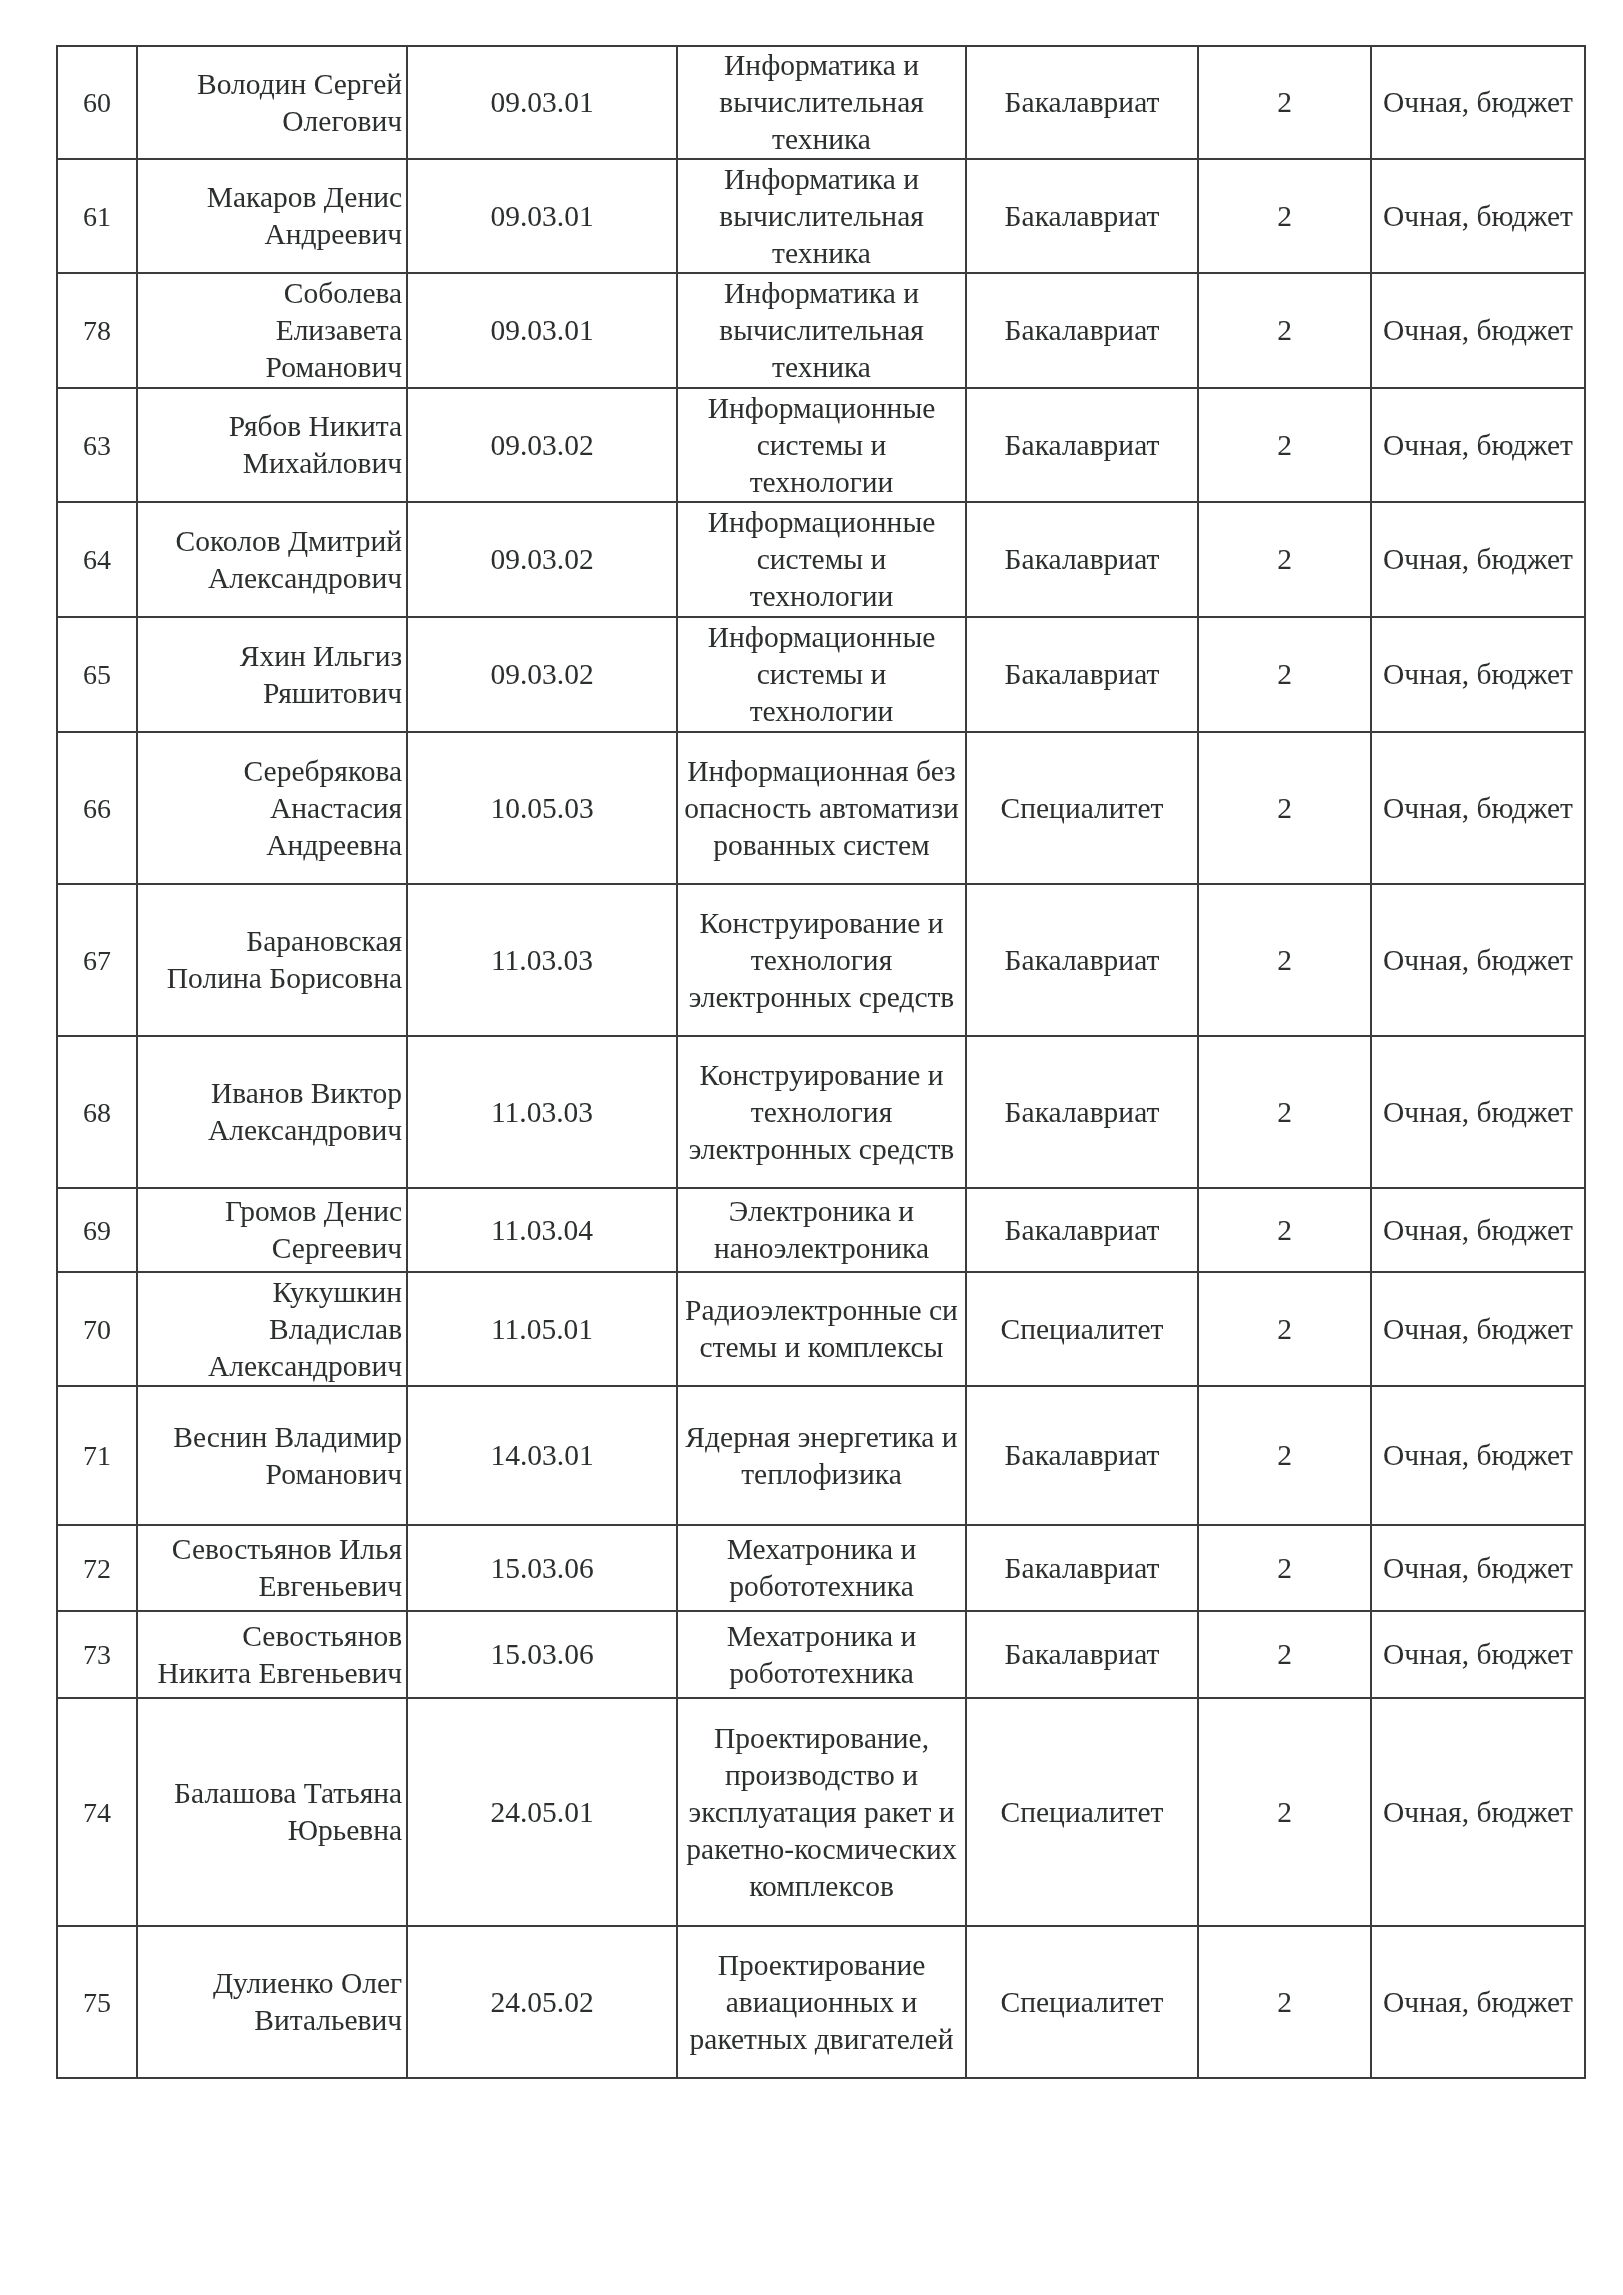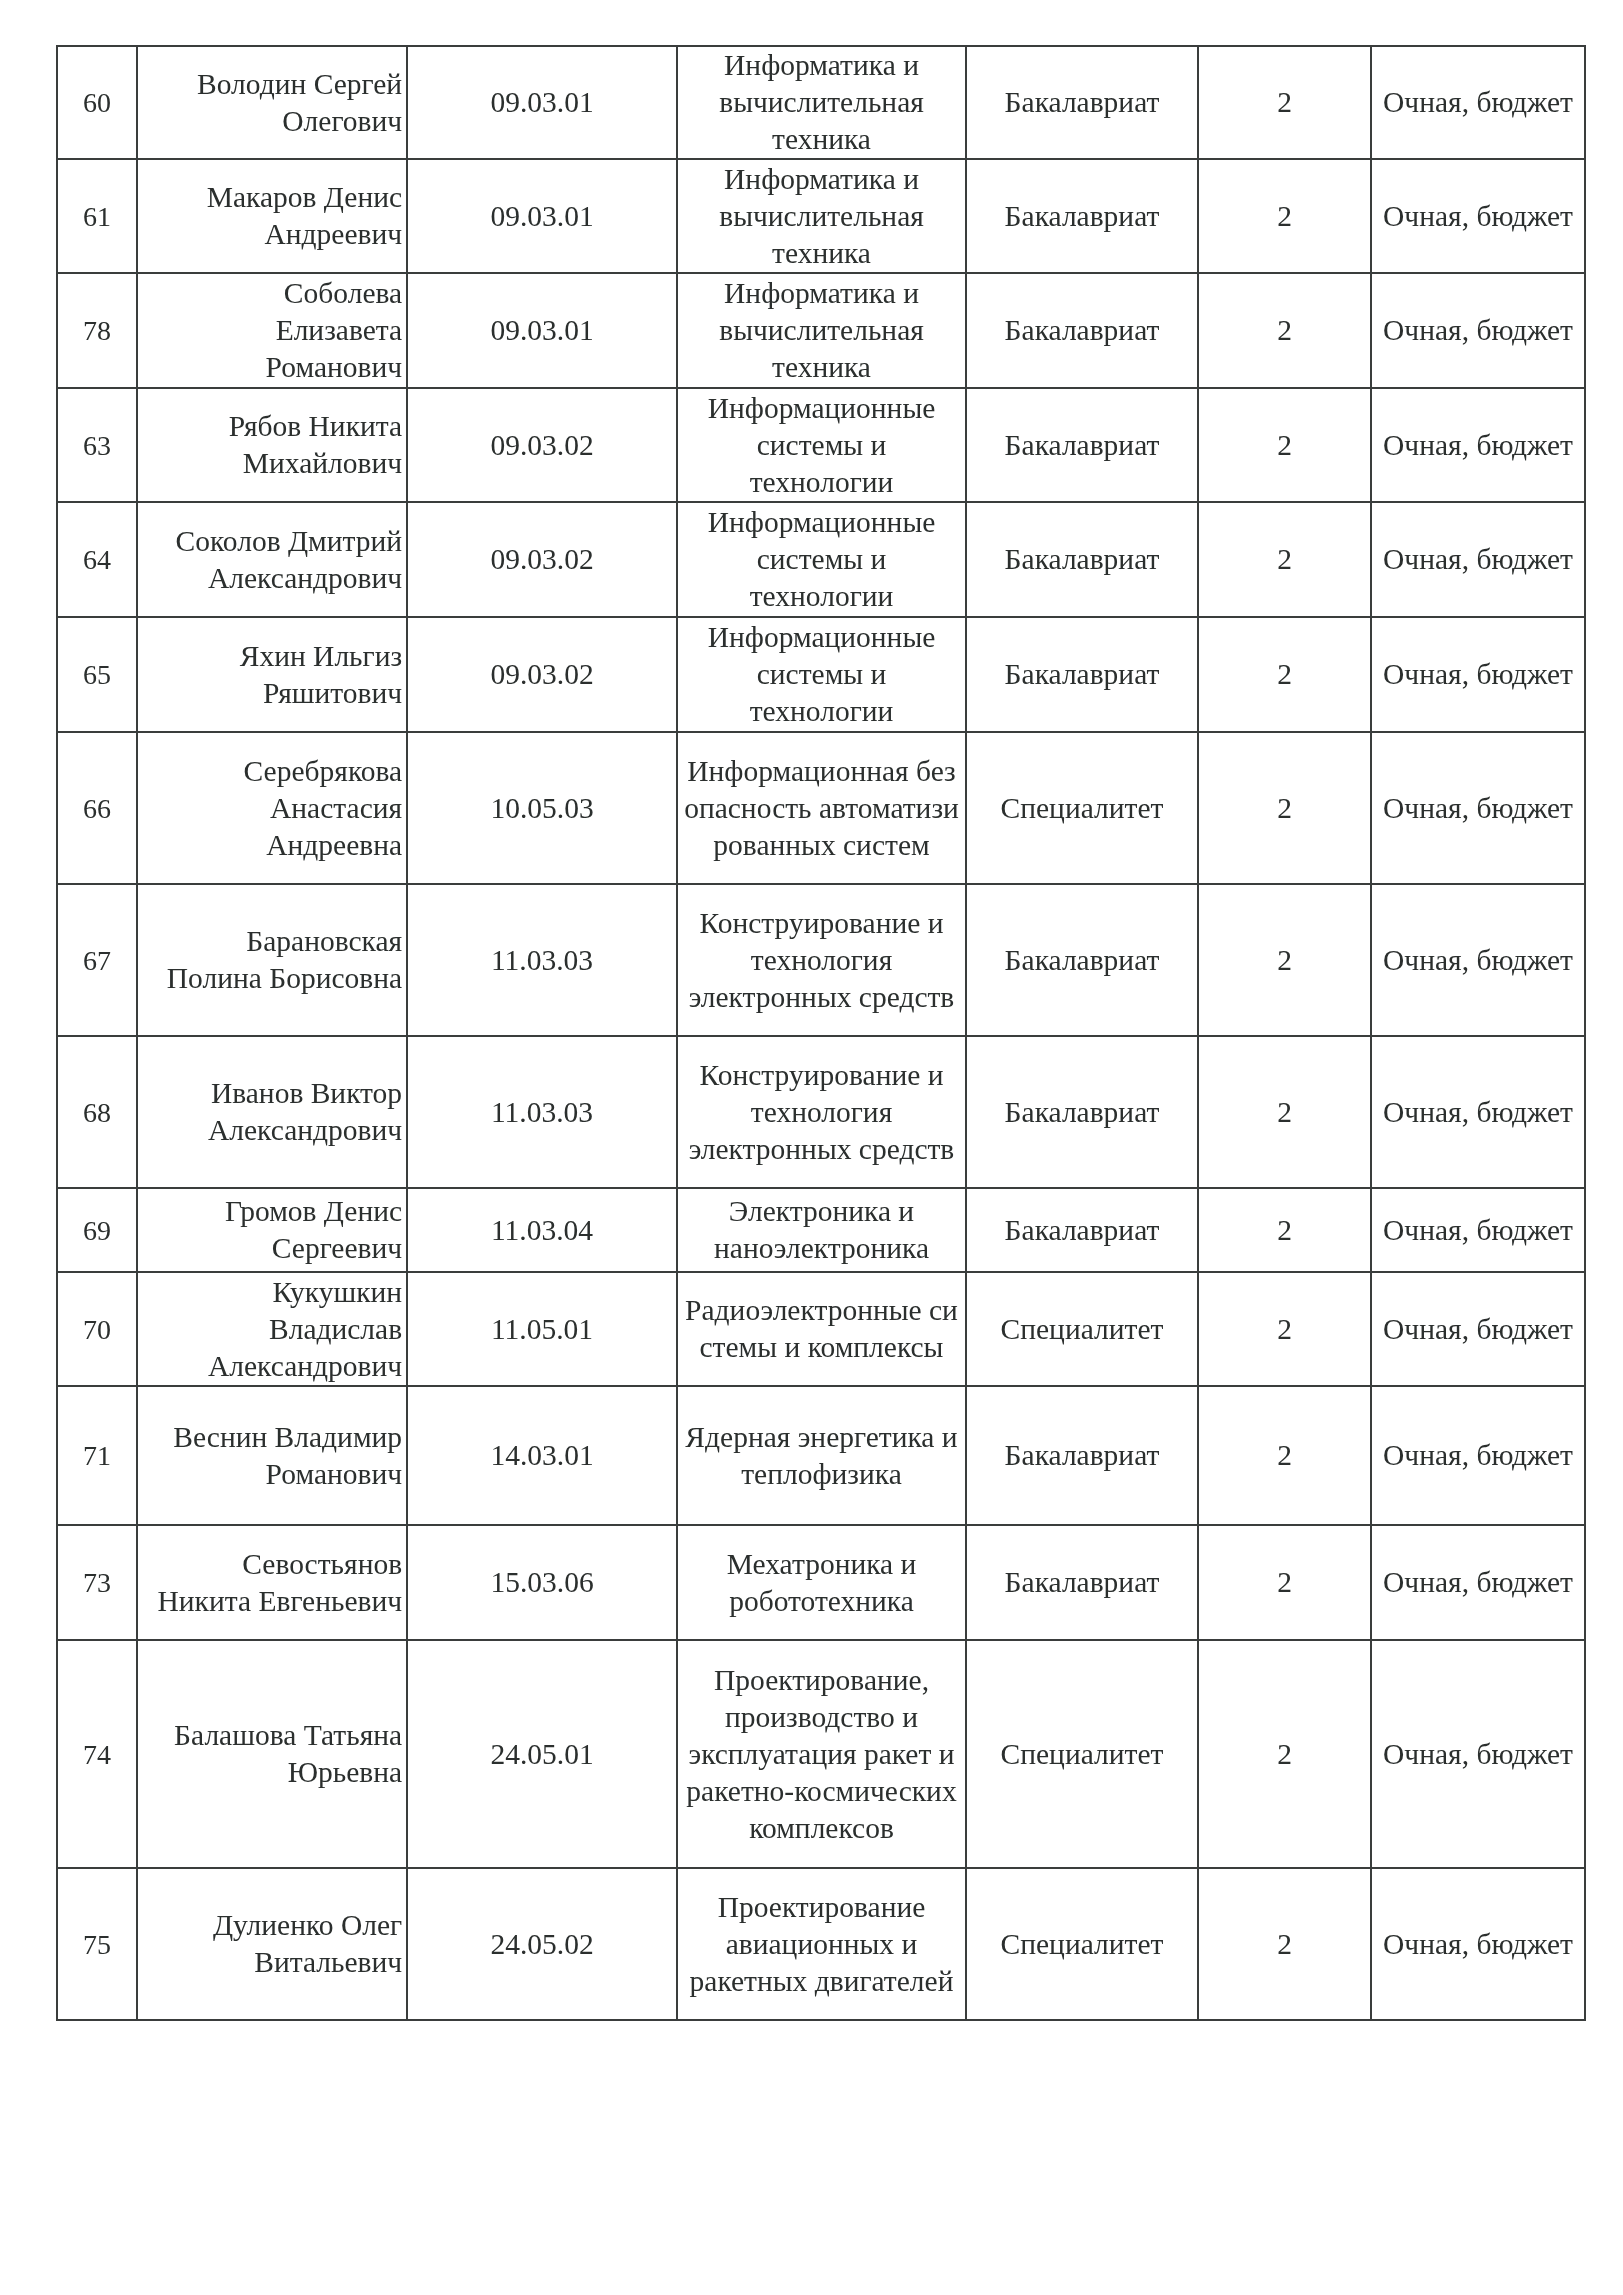--- a/index.html
+++ b/index.html
@@ -130,21 +130,30 @@
       </tr>
     <tr style="height:139px">
         <td class="num">71</td>
         <td class="name">Веснин Владимир Романович</td>
         <td>14.03.01</td>
         <td>Ядерная энергетика и теплофизика</td>
         <td>Бакалавриат</td>
         <td>2</td>
         <td>Очная, бюджет</td>
       </tr>
-    <tr style="height:115px">
+    <tr style="height:86px">
+        <td class="num">72</td>
+        <td class="name">Севостьянов Илья Евгеньевич</td>
+        <td>15.03.06</td>
+        <td>Мехатроника и робототехника</td>
+        <td>Бакалавриат</td>
+        <td>2</td>
+        <td>Очная, бюджет</td>
+      </tr>
+    <tr style="height:87px">
         <td class="num">73</td>
         <td class="name">Севостьянов Никита Евгеньевич</td>
         <td>15.03.06</td>
         <td>Мехатроника и робототехника</td>
         <td>Бакалавриат</td>
         <td>2</td>
         <td>Очная, бюджет</td>
       </tr>
     <tr style="height:228px">
         <td class="num">74</td>

